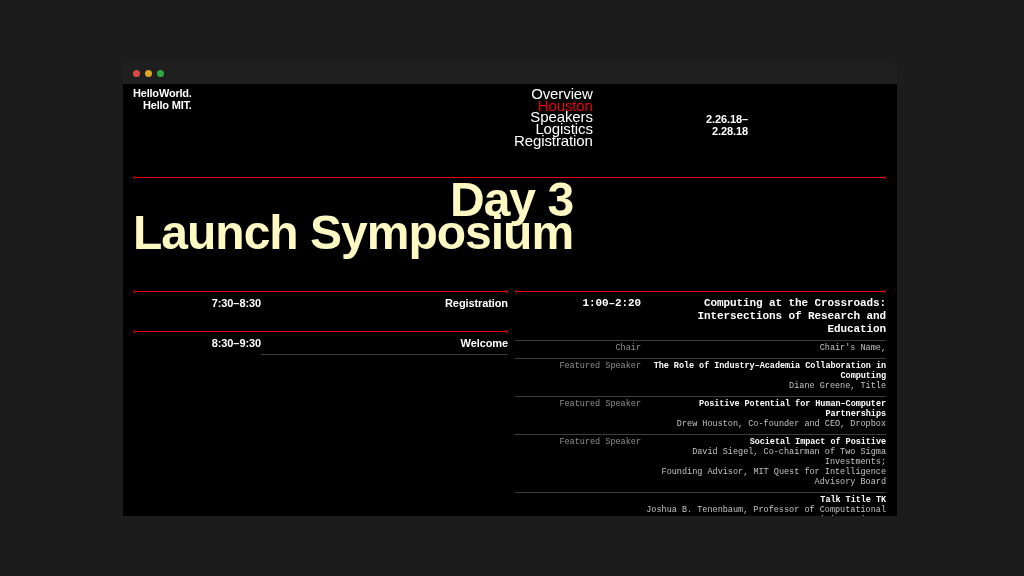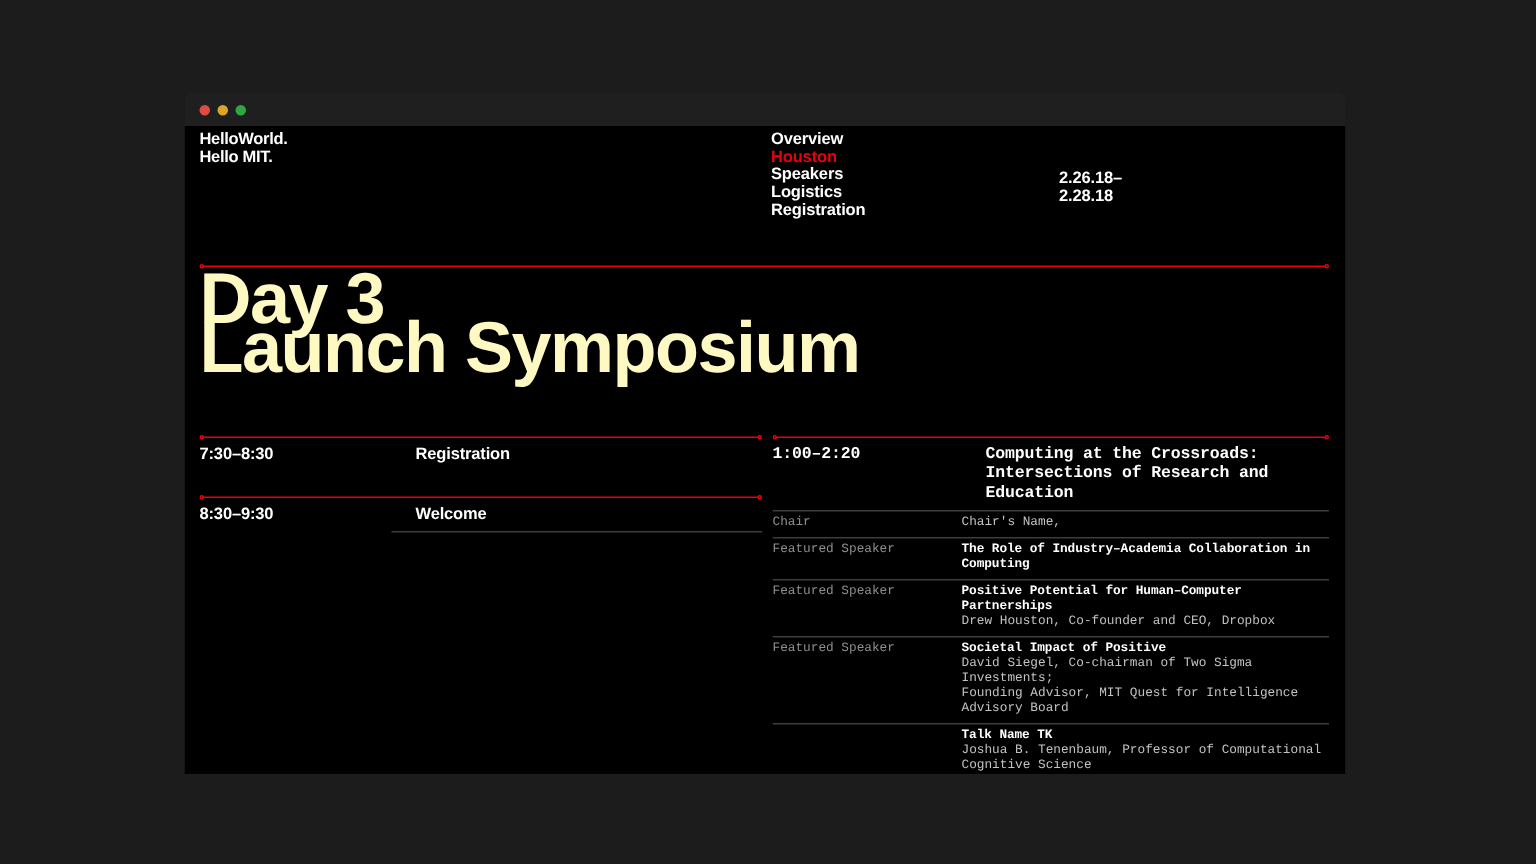--- a/index.html
+++ b/index.html
@@ -6,26 +6,26 @@
   * { box-sizing:border-box; margin:0; padding:0; }
   html,body { width:1024px; height:576px; overflow:hidden; }
   body { background:#1c1c1c; font-family:"Liberation Sans", sans-serif; }
 
   .window { position:absolute; left:123px; top:62px; width:774px; height:454px;
             border-radius:5px 5px 0 0; overflow:hidden; }
   .titlebar { height:22px; background:#1f1f1f; display:flex; align-items:center;
               padding-left:10px; gap:5px; }
   .light { width:7px; height:7px; border-radius:50%; display:inline-block; }
 
-  .content { position:relative; height:432px; background:#000; overflow:hidden; }
+  .content { position:relative; height:432px; background:#000; overflow:hidden;text-align:right; }
 
   .logo { position:absolute; left:10px; top:4px; color:#fff; font-weight:bold;
           font-size:11px; line-height:11.5px; letter-spacing:-0.2px; }
 
-  .nav { position:absolute; left:391px; top:4px; font-size:11px; font-weight:bold;
+  .nav { position:absolute; left:391px; top:4px; font-size:15px; font-weight:normal;
          line-height:11.7px; }
   .nav .nav-item { display:block; color:#fff; text-decoration:none; letter-spacing:-0.1px; }
   .nav .nav-item.active { color:var(--accent); }
 
   .dates { position:absolute; left:583px; top:4px; color:#fff; font-weight:bold;
            font-size:11px; line-height:11.7px; letter-spacing:-0.1px;margin-top:26px; }
 
   .redline { position:relative; height:3px; }
   .redline::after { content:""; position:absolute; left:2px; right:2px; top:1px;
                     height:1px; background:var(--accent); }
@@ -139,20 +139,21 @@
             <div class="row-label">Chair</div>
             <div class="rtext">
               <div class="line">Chair's Name,</div>
             </div>
           </div>
           <div class="divider"></div>
           <div class="row-body">
             <div class="row-label">Featured Speaker</div>
             <div class="rtext">
               <div class="talk">The Role of Industry–Academia Collaboration in Computing</div>
+              <div class="line">Diane Greene, Title</div>
             </div>
           </div>
           <div class="divider"></div>
           <div class="row-body">
             <div class="row-label">Featured Speaker</div>
             <div class="rtext">
               <div class="talk">Positive Potential for Human–Computer Partnerships</div>
               <div class="line">Drew Houston, Co-founder and CEO, Dropbox</div>
             </div>
           </div>
@@ -162,21 +163,21 @@
             <div class="rtext">
               <div class="talk">Societal Impact of Positive</div>
               <div class="line">David Siegel, Co-chairman of Two Sigma Investments;</div>
               <div class="line">Founding Advisor, MIT Quest for Intelligence Advisory Board</div>
             </div>
           </div>
           <div class="divider"></div>
           <div class="row-body">
             <div class="row-label"></div>
             <div class="rtext">
-              <div class="talk">Talk Name TK</div>
+              <div class="talk">Talk Title TK</div>
               <div class="line">Joshua B. Tenenbaum, Professor of Computational Cognitive Science</div>
             </div>
           </div>
           <div class="divider content"></div>
         </div>
       </div>
   </div>
 </div>
 
 </body></html>

